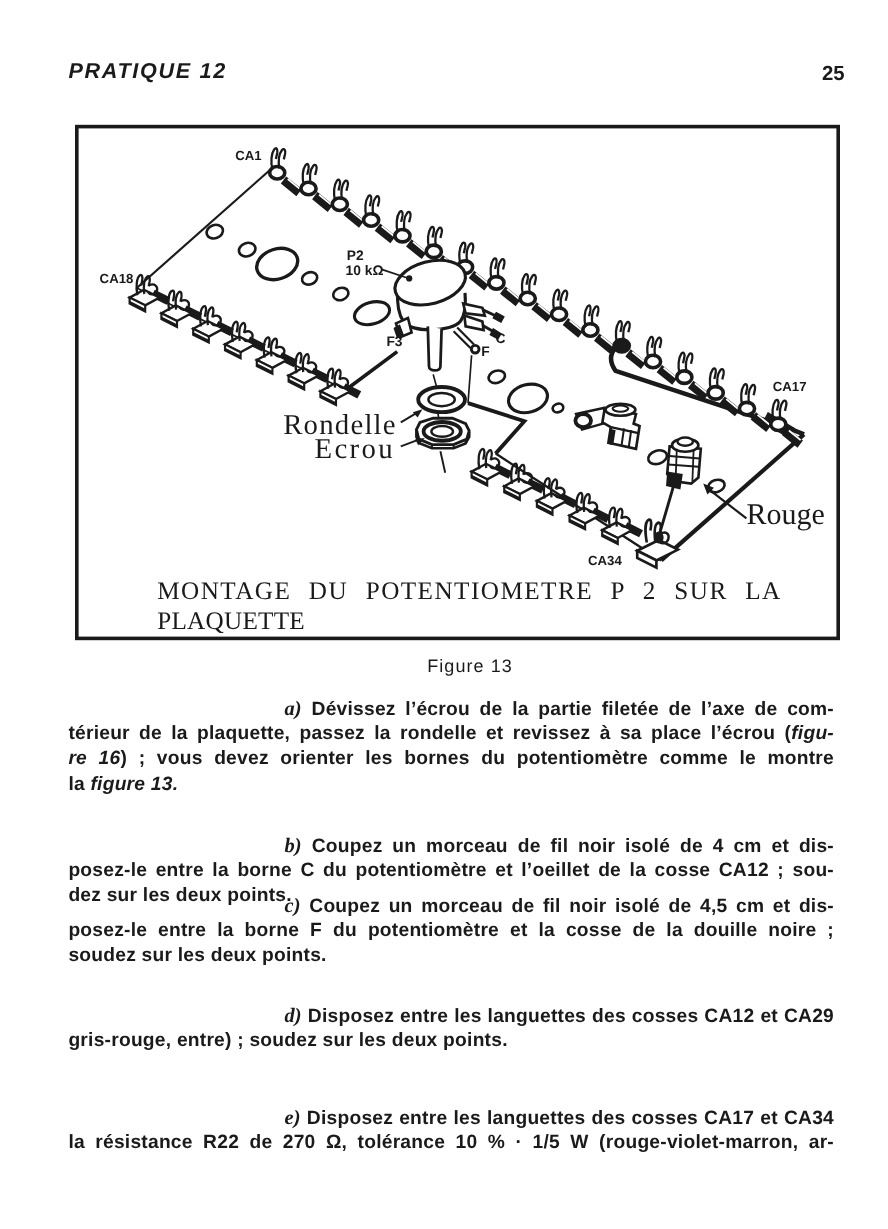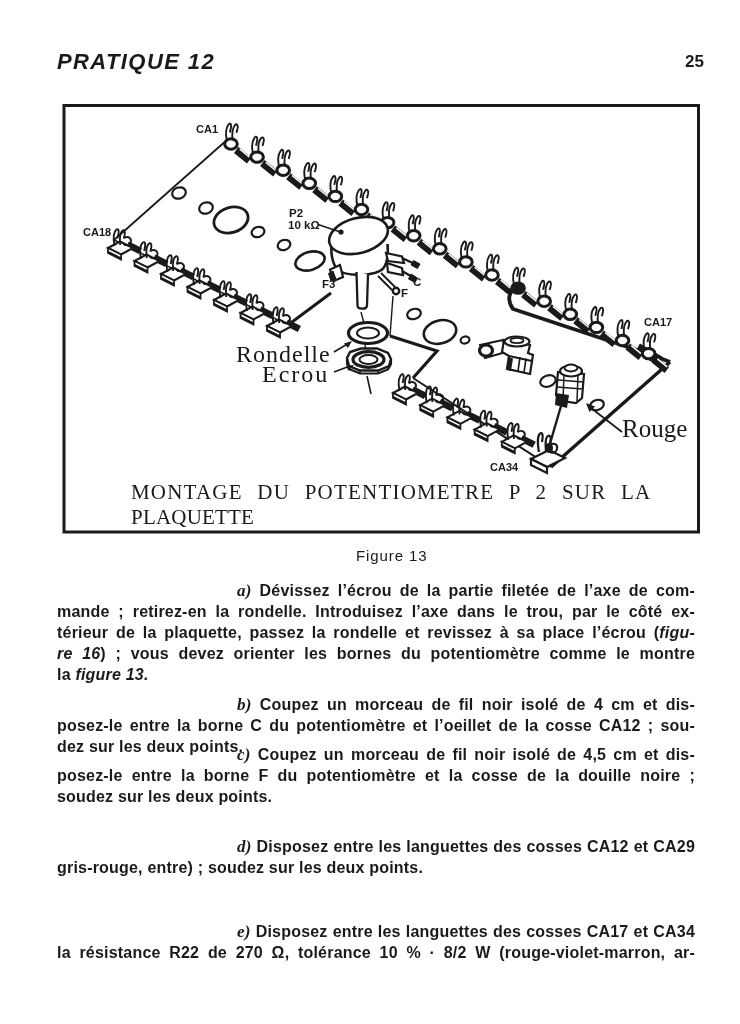--- a/index.html
+++ b/index.html
@@ -1,18 +1,18 @@
 <!DOCTYPE html>
 <html><head><meta charset="utf-8">
 <style>
 html{overflow:hidden}
 html,body{margin:0;padding:0}
 body{width:740px;height:1024px;background:#fff;position:relative;overflow:hidden;
  font-family:"Liberation Sans",sans-serif;color:#1a1a1a}
-.runhead{position:absolute;left:57px;top:49px;font-size:22px;font-weight:bold;font-style:italic;letter-spacing:1.4px}
+.runhead{position:absolute;left:57px;top:49px;font-size:18px;font-weight:bold;font-style:italic;letter-spacing:1.4px}
 .pageno{position:absolute;left:685px;top:52px;font-size:17px;font-weight:bold}
 .figcap{position:absolute;left:356px;top:547px;font-size:15px;font-weight:normal;letter-spacing:0.9px}
 .para{position:absolute;left:57px;width:638px;font-size:16px;font-weight:bold;line-height:21px;letter-spacing:0.2px}
 .ln{text-align:justify;text-align-last:justify;height:21px;overflow:hidden}
 .ln.first{padding-left:180px}
 .ln.last{text-align:center;text-align-last:left}
 i{font-weight:bold}
 i.lead{font-family:"Liberation Serif",serif;font-size:17px;font-weight:bold}
 </style></head>
 <body>
@@ -366,21 +366,20 @@
 
 <text x="131" y="499" font-family="Liberation Serif,serif" font-size="21" letter-spacing="1.2" word-spacing="8.2" fill="#1a1a1a">MONTAGE DU POTENTIOMETRE P 2 SUR LA</text>
 
 <text x="131" y="524" font-family="Liberation Serif,serif" font-size="21" letter-spacing="0.2" fill="#1a1a1a">PLAQUETTE</text>
 </svg>
 
 <div class="figcap">Figure 13</div>
 
 <div class="para" style="top:580px">
 <div class="ln first"><i class="lead">a)</i> Dévissez l’écrou de la partie filetée de l’axe de com-</div>
-<div class="ln">mande ; retirez-en la rondelle. Introduisez l’axe dans le trou, par le côté ex-</div>
 <div class="ln">térieur de la plaquette, passez la rondelle et revissez à sa place l’écrou (<i>figu-</i></div>
 <div class="ln"><i>re 16</i>) ; vous devez orienter les bornes du potentiomètre comme le montre</div>
 <div class="ln last">la <i>figure 13.</i></div>
 </div>
 
 <div class="para" style="top:694px">
 <div class="ln first"><i class="lead">b)</i> Coupez un morceau de fil noir isolé de 4 cm et dis-</div>
 <div class="ln">posez-le entre la borne C du potentiomètre et l’oeillet de la cosse CA12 ; sou-</div>
 <div class="ln last">dez sur les deux points.</div>
 </div>
@@ -391,14 +390,14 @@
 <div class="ln last">soudez sur les deux points.</div>
 </div>
 
 <div class="para" style="top:836px">
 <div class="ln first"><i class="lead">d)</i> Disposez entre les languettes des cosses CA12 et CA29</div>
 <div class="ln last">gris-rouge, entre) ; soudez sur les deux points.</div>
 </div>
 
 <div class="para" style="top:921px">
 <div class="ln first"><i class="lead">e)</i> Disposez entre les languettes des cosses CA17 et CA34</div>
-<div class="ln">la résistance R22 de 270 Ω, tolérance 10 % · 8/2 W (rouge-violet-marron, ar-</div>
+<div class="ln">la résistance R22 de 270 Ω, tolérance 10 % · 1/5 W (rouge-violet-marron, ar-</div>
 </div>
 
 </body></html>

